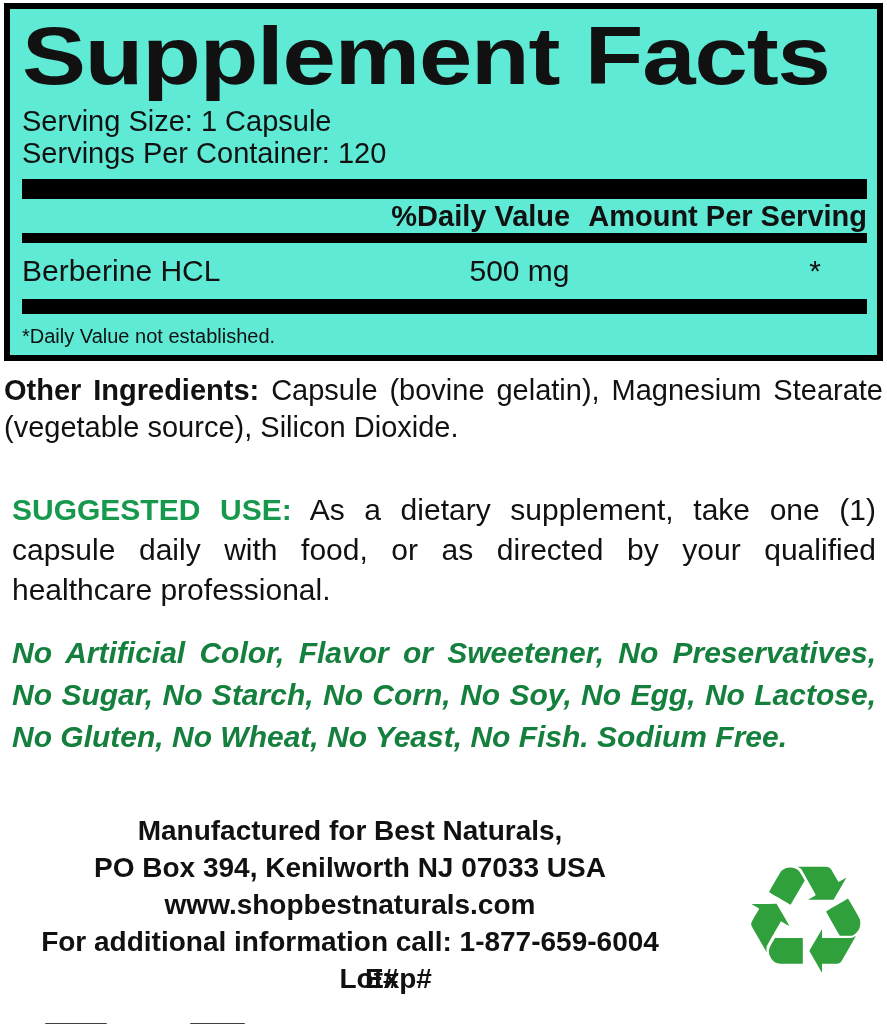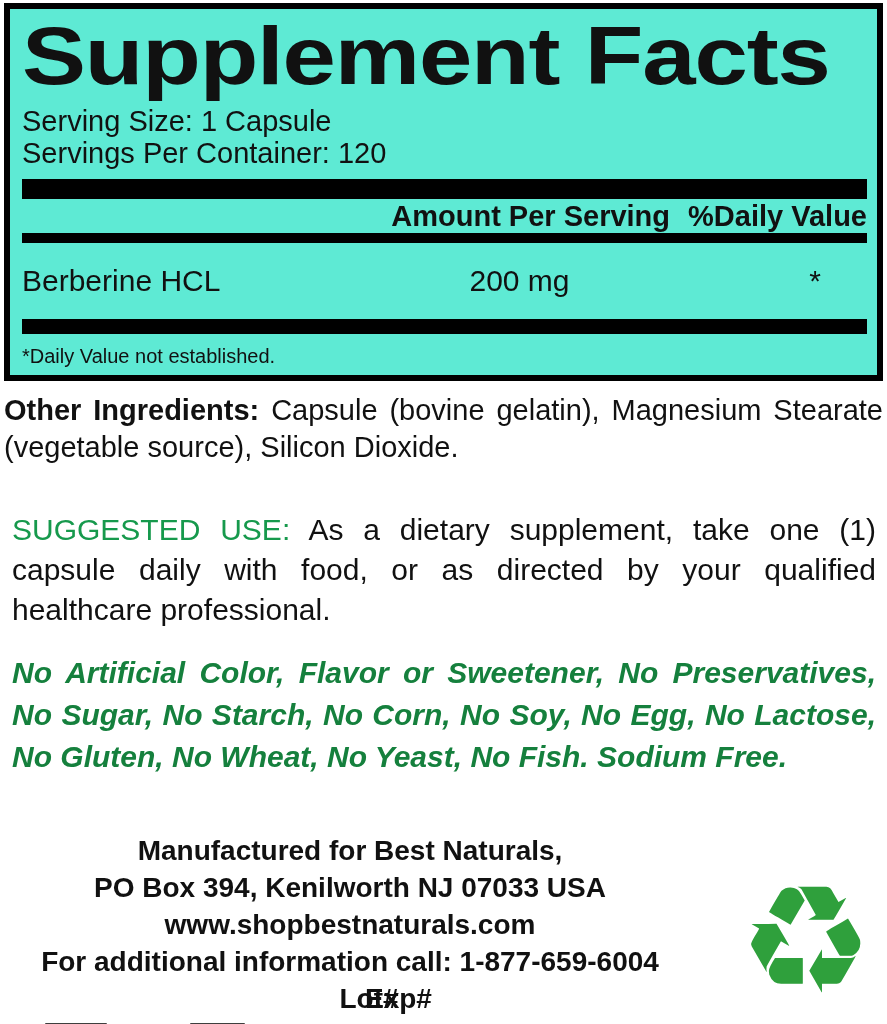--- a/index.html
+++ b/index.html
@@ -37,38 +37,38 @@
   .cols {
     display: flex; justify-content: flex-end; gap: 18px;
     font-weight: bold; font-size: 29px; line-height: 29px;
     padding: 3px 0 2px 0;
   }
   .ingredient-row {
     display: grid;
     grid-template-columns: 300px 1fr 150px;
     align-items: start;
     font-size: 30px; line-height: 34px;
-    padding: 21px 0;
+    padding: 11px 0;
   }
   .ingredient-row .amt { text-align: center; }
   .ingredient-row .dv  { text-align: right; padding-right: 46px; }
   .footnote { font-size: 20px; line-height: 33px; padding: 6px 0 2px 0; }
 
   
   .other {
     margin: 11px 4px 0 4px;
     font-size: 29px; line-height: 37px;
     text-align: justify;
   }
   .use {
     margin: 44px 11px 0 12px;
     font-size: 30px; line-height: 40px;
     text-align: justify;
   }
-  .use-label { color: #16994c; font-weight: normal; }
+  .use-label { color: #16994c; font-weight: bold; }
   .claims {
     margin: 22px 11px 0 12px;
     font-size: 30px; line-height: 42px;
     font-weight: bold; font-style: italic;
     color: #15803d;
     text-align: justify;
   }
 
   
   .footer { position: relative; margin-top: 54px; }
@@ -98,29 +98,29 @@
 <div class="page">
 
   <div class="facts-box">
     <div class="title">Supplement Facts</div>
     <div class="serving-line">Serving Size: 1 Capsule</div>
     <div class="serving-line">Servings Per Container: 120</div>
 
     <div class="bar b1"></div>
 
     <div class="cols">
+      <span>%Daily Value</span>
       <span>Amount Per Serving</span>
-      <span>%Daily Value</span>
     </div>
 
     <div class="bar b2"></div>
 
     <div class="ingredient-row">
       <span class="nm">Berberine HCL</span>
-      <span class="amt">200 mg</span>
+      <span class="amt">500 mg</span>
       <span class="dv">*</span>
     </div>
 
     <div class="bar b3"></div>
 
     <div class="footnote">*Daily Value not established.</div>
   </div>
 
   <p class="other">
     <b>Other Ingredients:</b>

